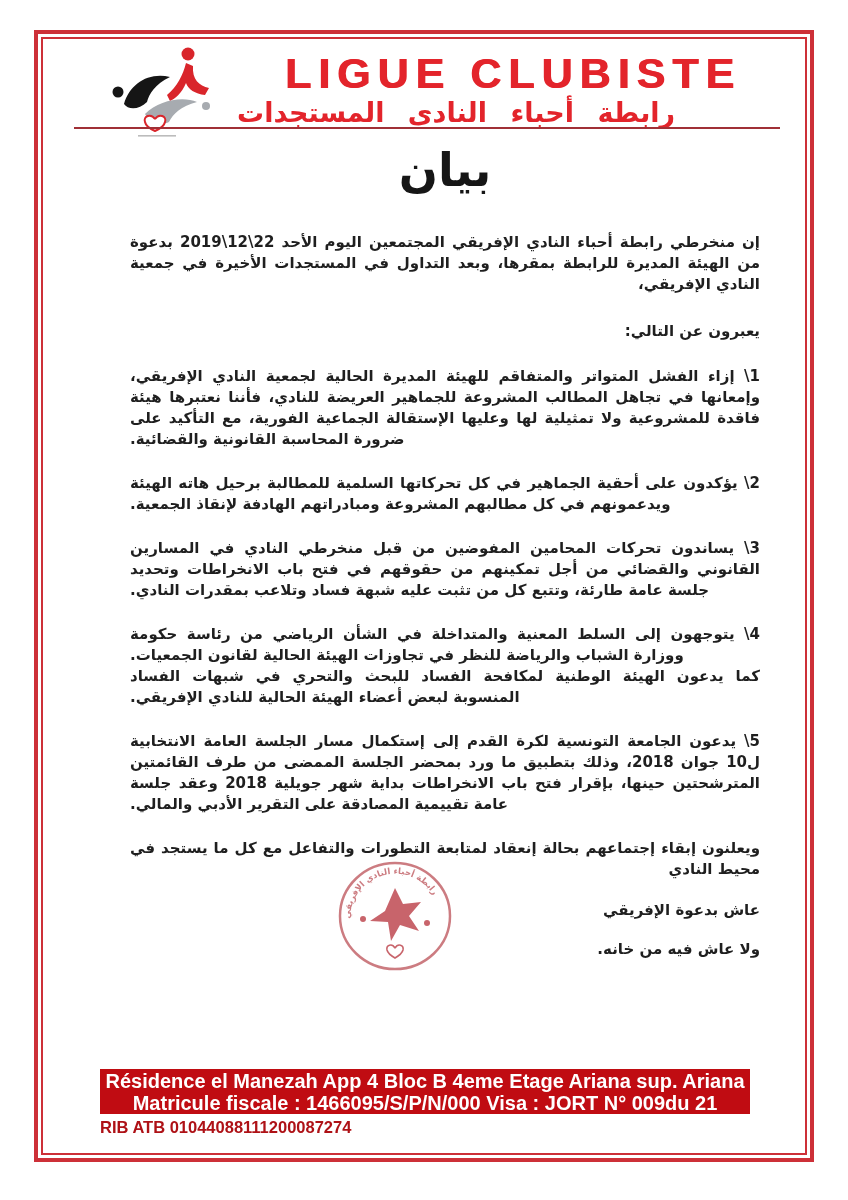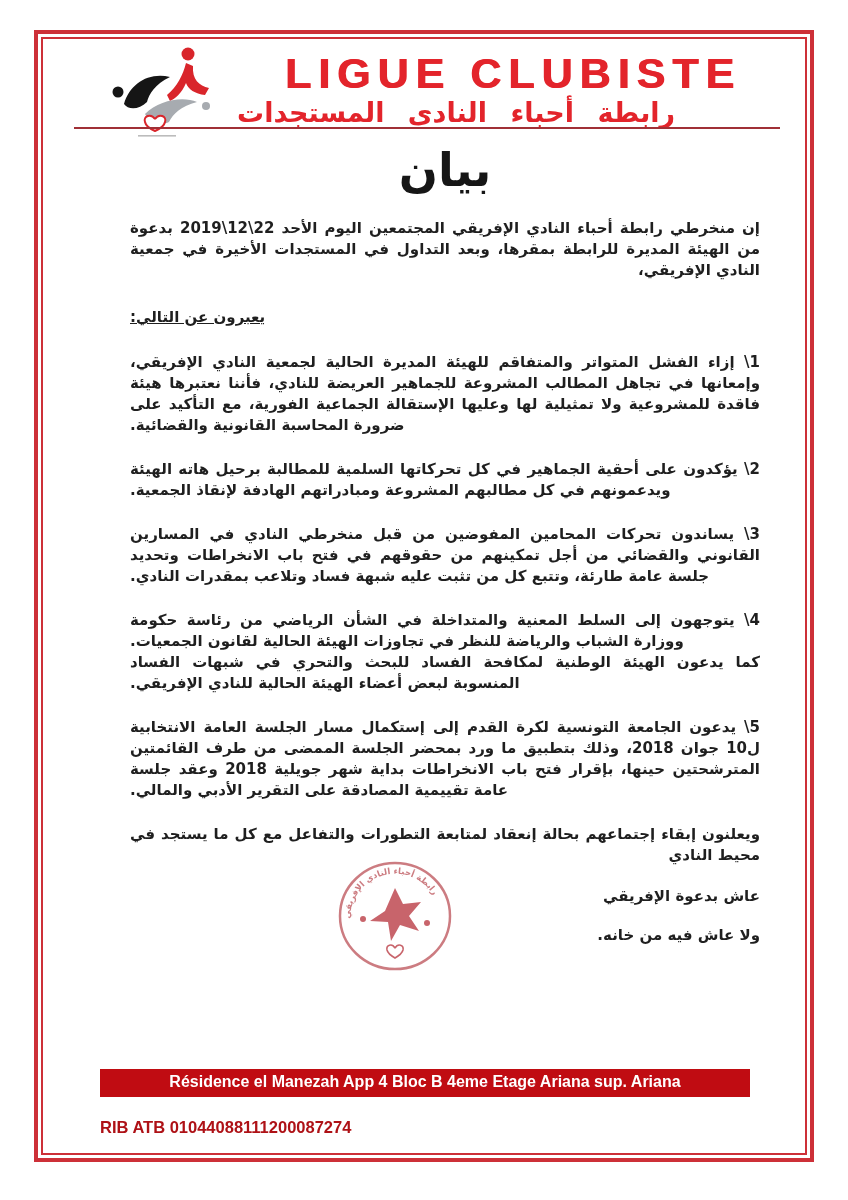--- a/index.html
+++ b/index.html
@@ -15,36 +15,36 @@
   .org-fr{font-family:"Liberation Sans","DejaVu Sans",sans-serif;color:#e3242b;
           font-weight:bold;font-size:43px;letter-spacing:7px;text-align:right;
           line-height:46px;text-shadow:1px 0 0 currentColor;}
   .org-ar{direction:rtl;color:#e3242b;font-weight:bold;font-size:27px;line-height:34px;
           text-align:left;word-spacing:14px;padding-left:4px;}
   .header-rule{position:absolute;left:74px;right:68px;top:127px;height:0;
                border-top:2px solid #a03036;}
   
   .doc{position:absolute;left:112px;right:70px;top:142px;direction:rtl;
        color:#1f1f1f;font-weight:bold;font-size:15px;line-height:21px;}
-  .doc-title{margin:0 0 20px 0;font-size:46px;line-height:56px;text-align:center;
+  .doc-title{margin:0 0 34px 0;font-size:46px;line-height:56px;text-align:center;
              font-weight:bold;color:#161616;}
   .doc p{margin:18px;}
   .intro{text-align:justify;text-align-last:right;margin-bottom:26px !important;}
-  .lead{text-align:left;margin-bottom:24px !important;text-decoration:underline;}
+  .lead{text-align:right;margin-bottom:24px !important;}
   .item{text-align:justify;text-align-last:left;margin-bottom:23px !important;}
   .num{direction:ltr;unicode-bidi:isolate;}
   .closing{text-align:justify;text-align-last:right;margin-bottom:20px !important;}
   .salute{text-align:right;margin-bottom:11px !important;}
   
   .stamp{position:absolute;left:332px;top:858px;width:126px;height:118px;opacity:.85;}
   
-  .footer-box{position:absolute;left:100px;top:1069px;width:650px;height:28px;
+  .footer-box{position:absolute;left:100px;top:1069px;width:650px;height:45px;
               background:#c00c12;color:#ffffff;text-align:center;
               font-family:"Liberation Sans","DejaVu Sans",sans-serif;
-              font-size:16px;line-height:21.5px;font-weight:bold;padding-top:2px;
+              font-size:20px;line-height:21.5px;font-weight:bold;padding-top:2px;
               box-sizing:border-box;}
   .rib{position:absolute;left:100px;top:1118px;width:650px;text-align:left;
        color:#ae1116;font-family:"Liberation Sans","DejaVu Sans",sans-serif;
        font-weight:bold;font-size:16.5px;}
 </style>
 </head>
 <body>
 
 <div class="page">
 

